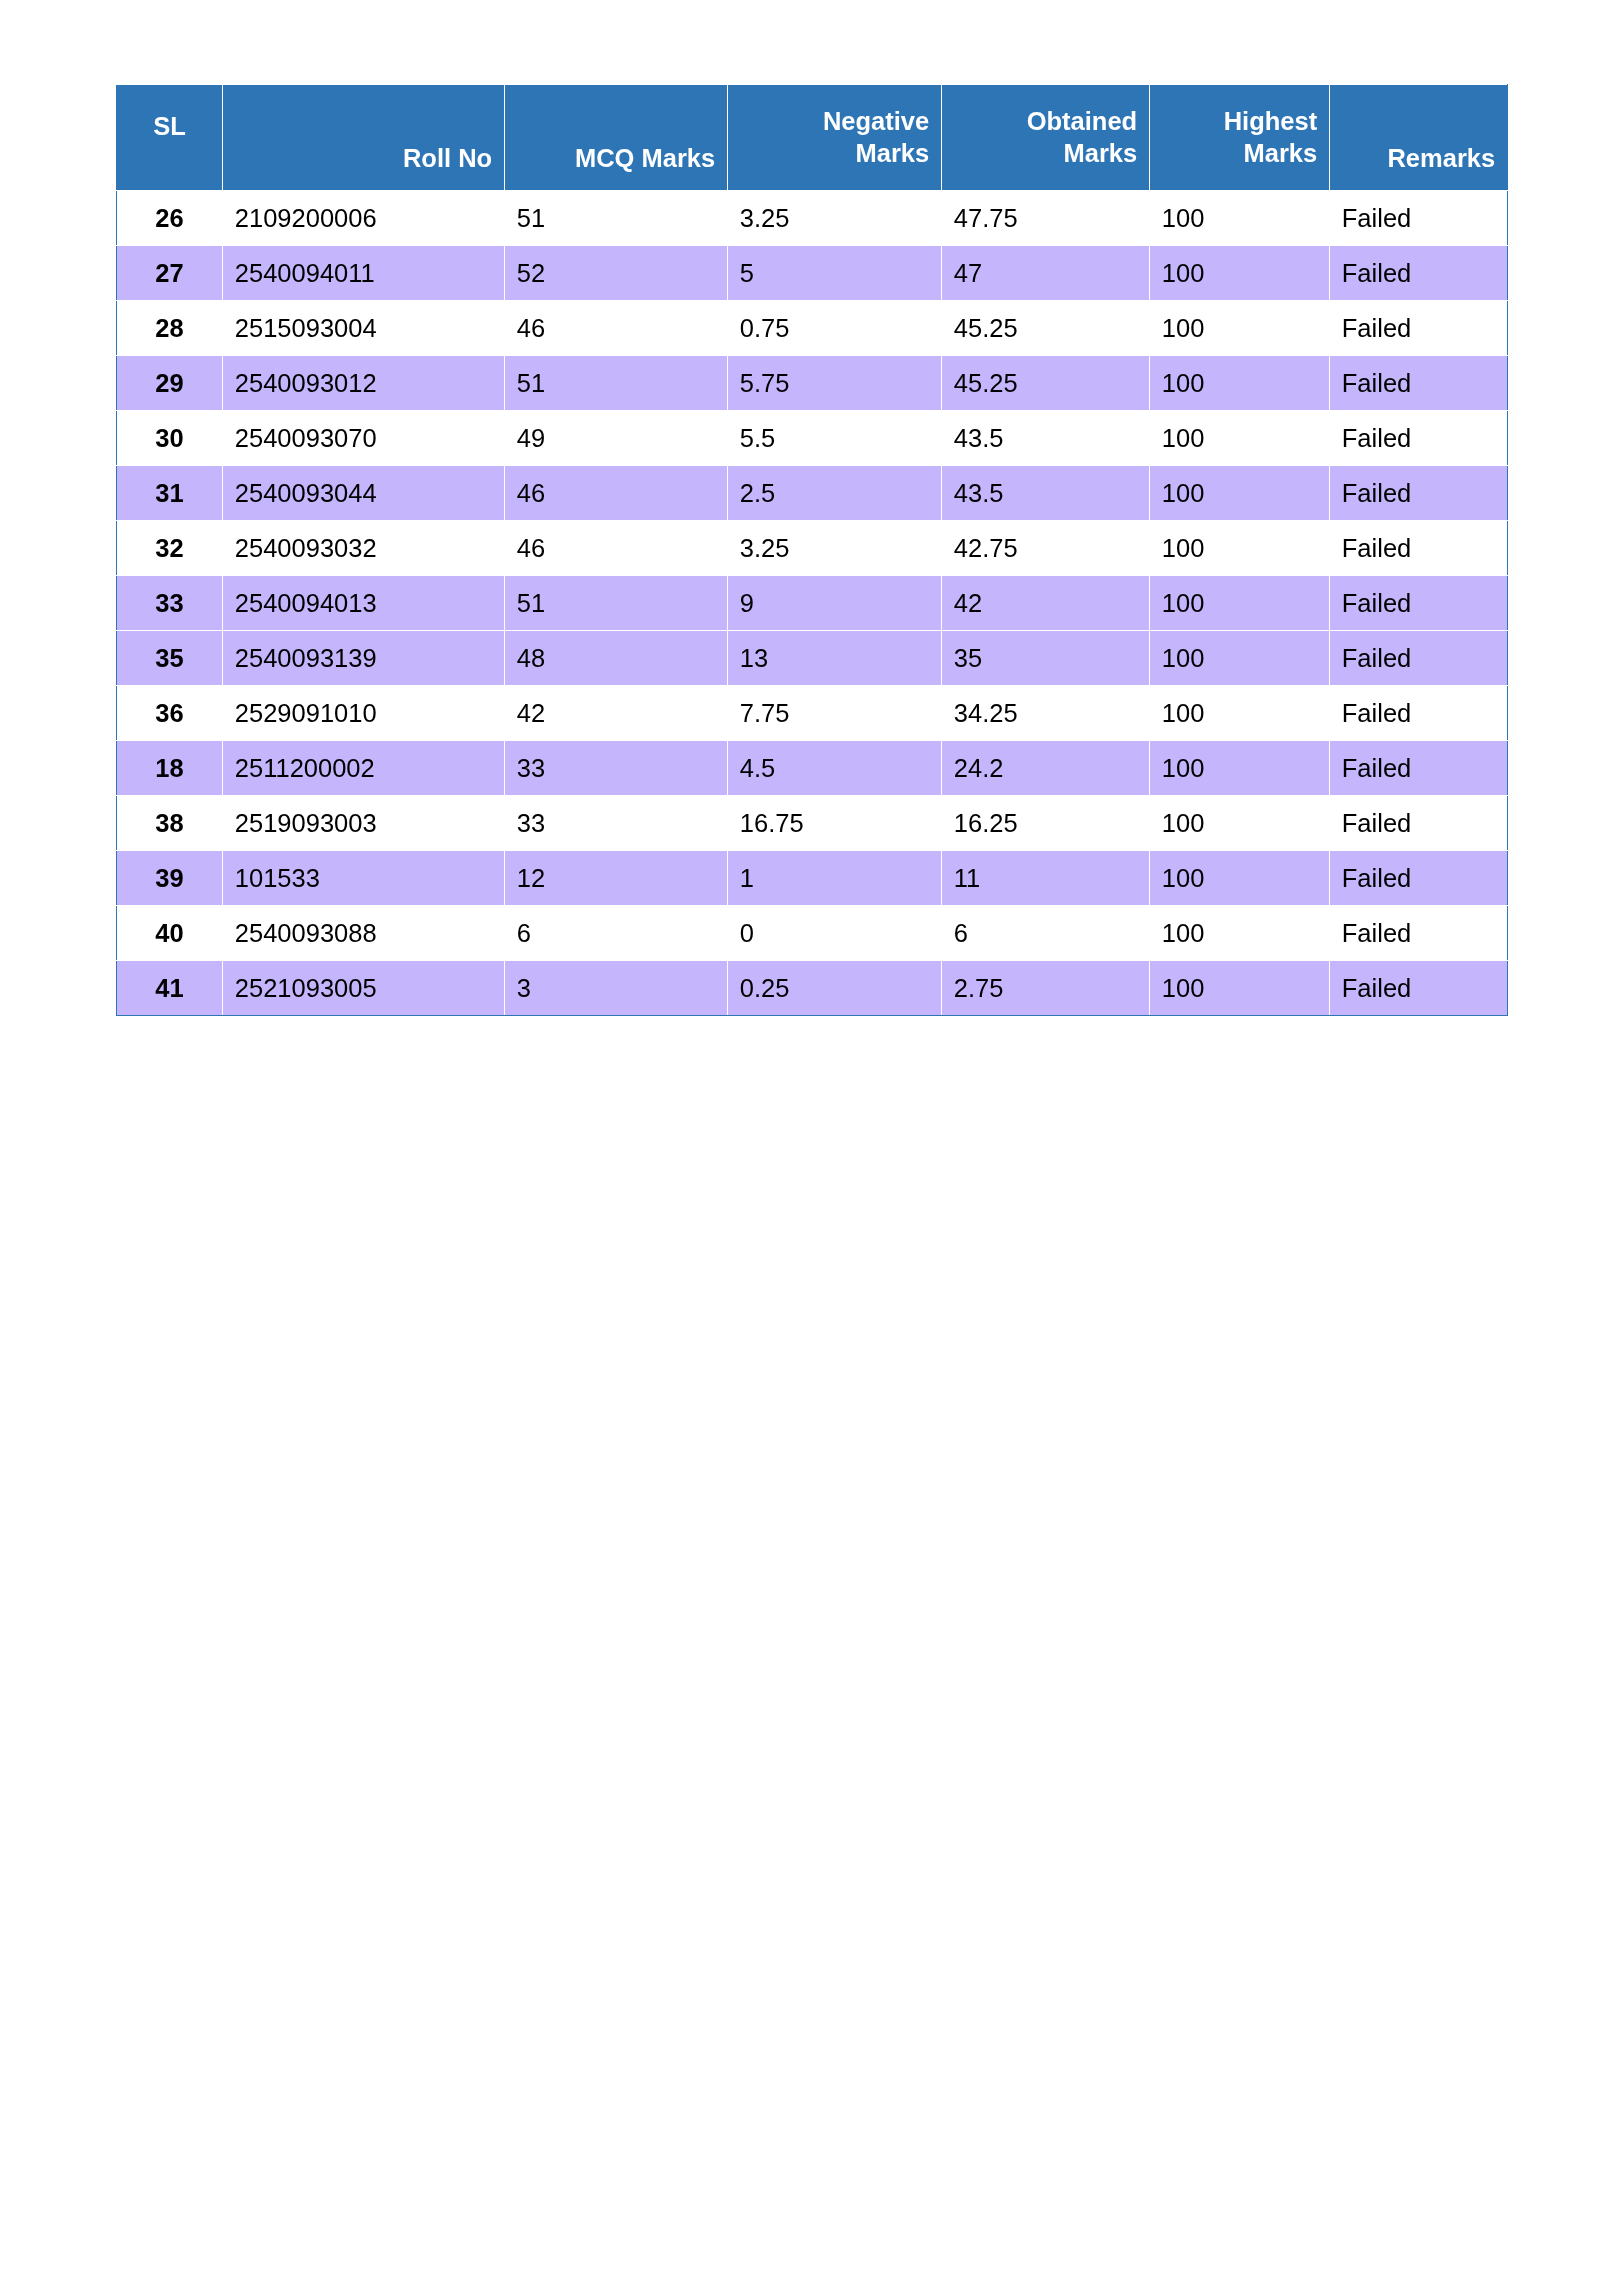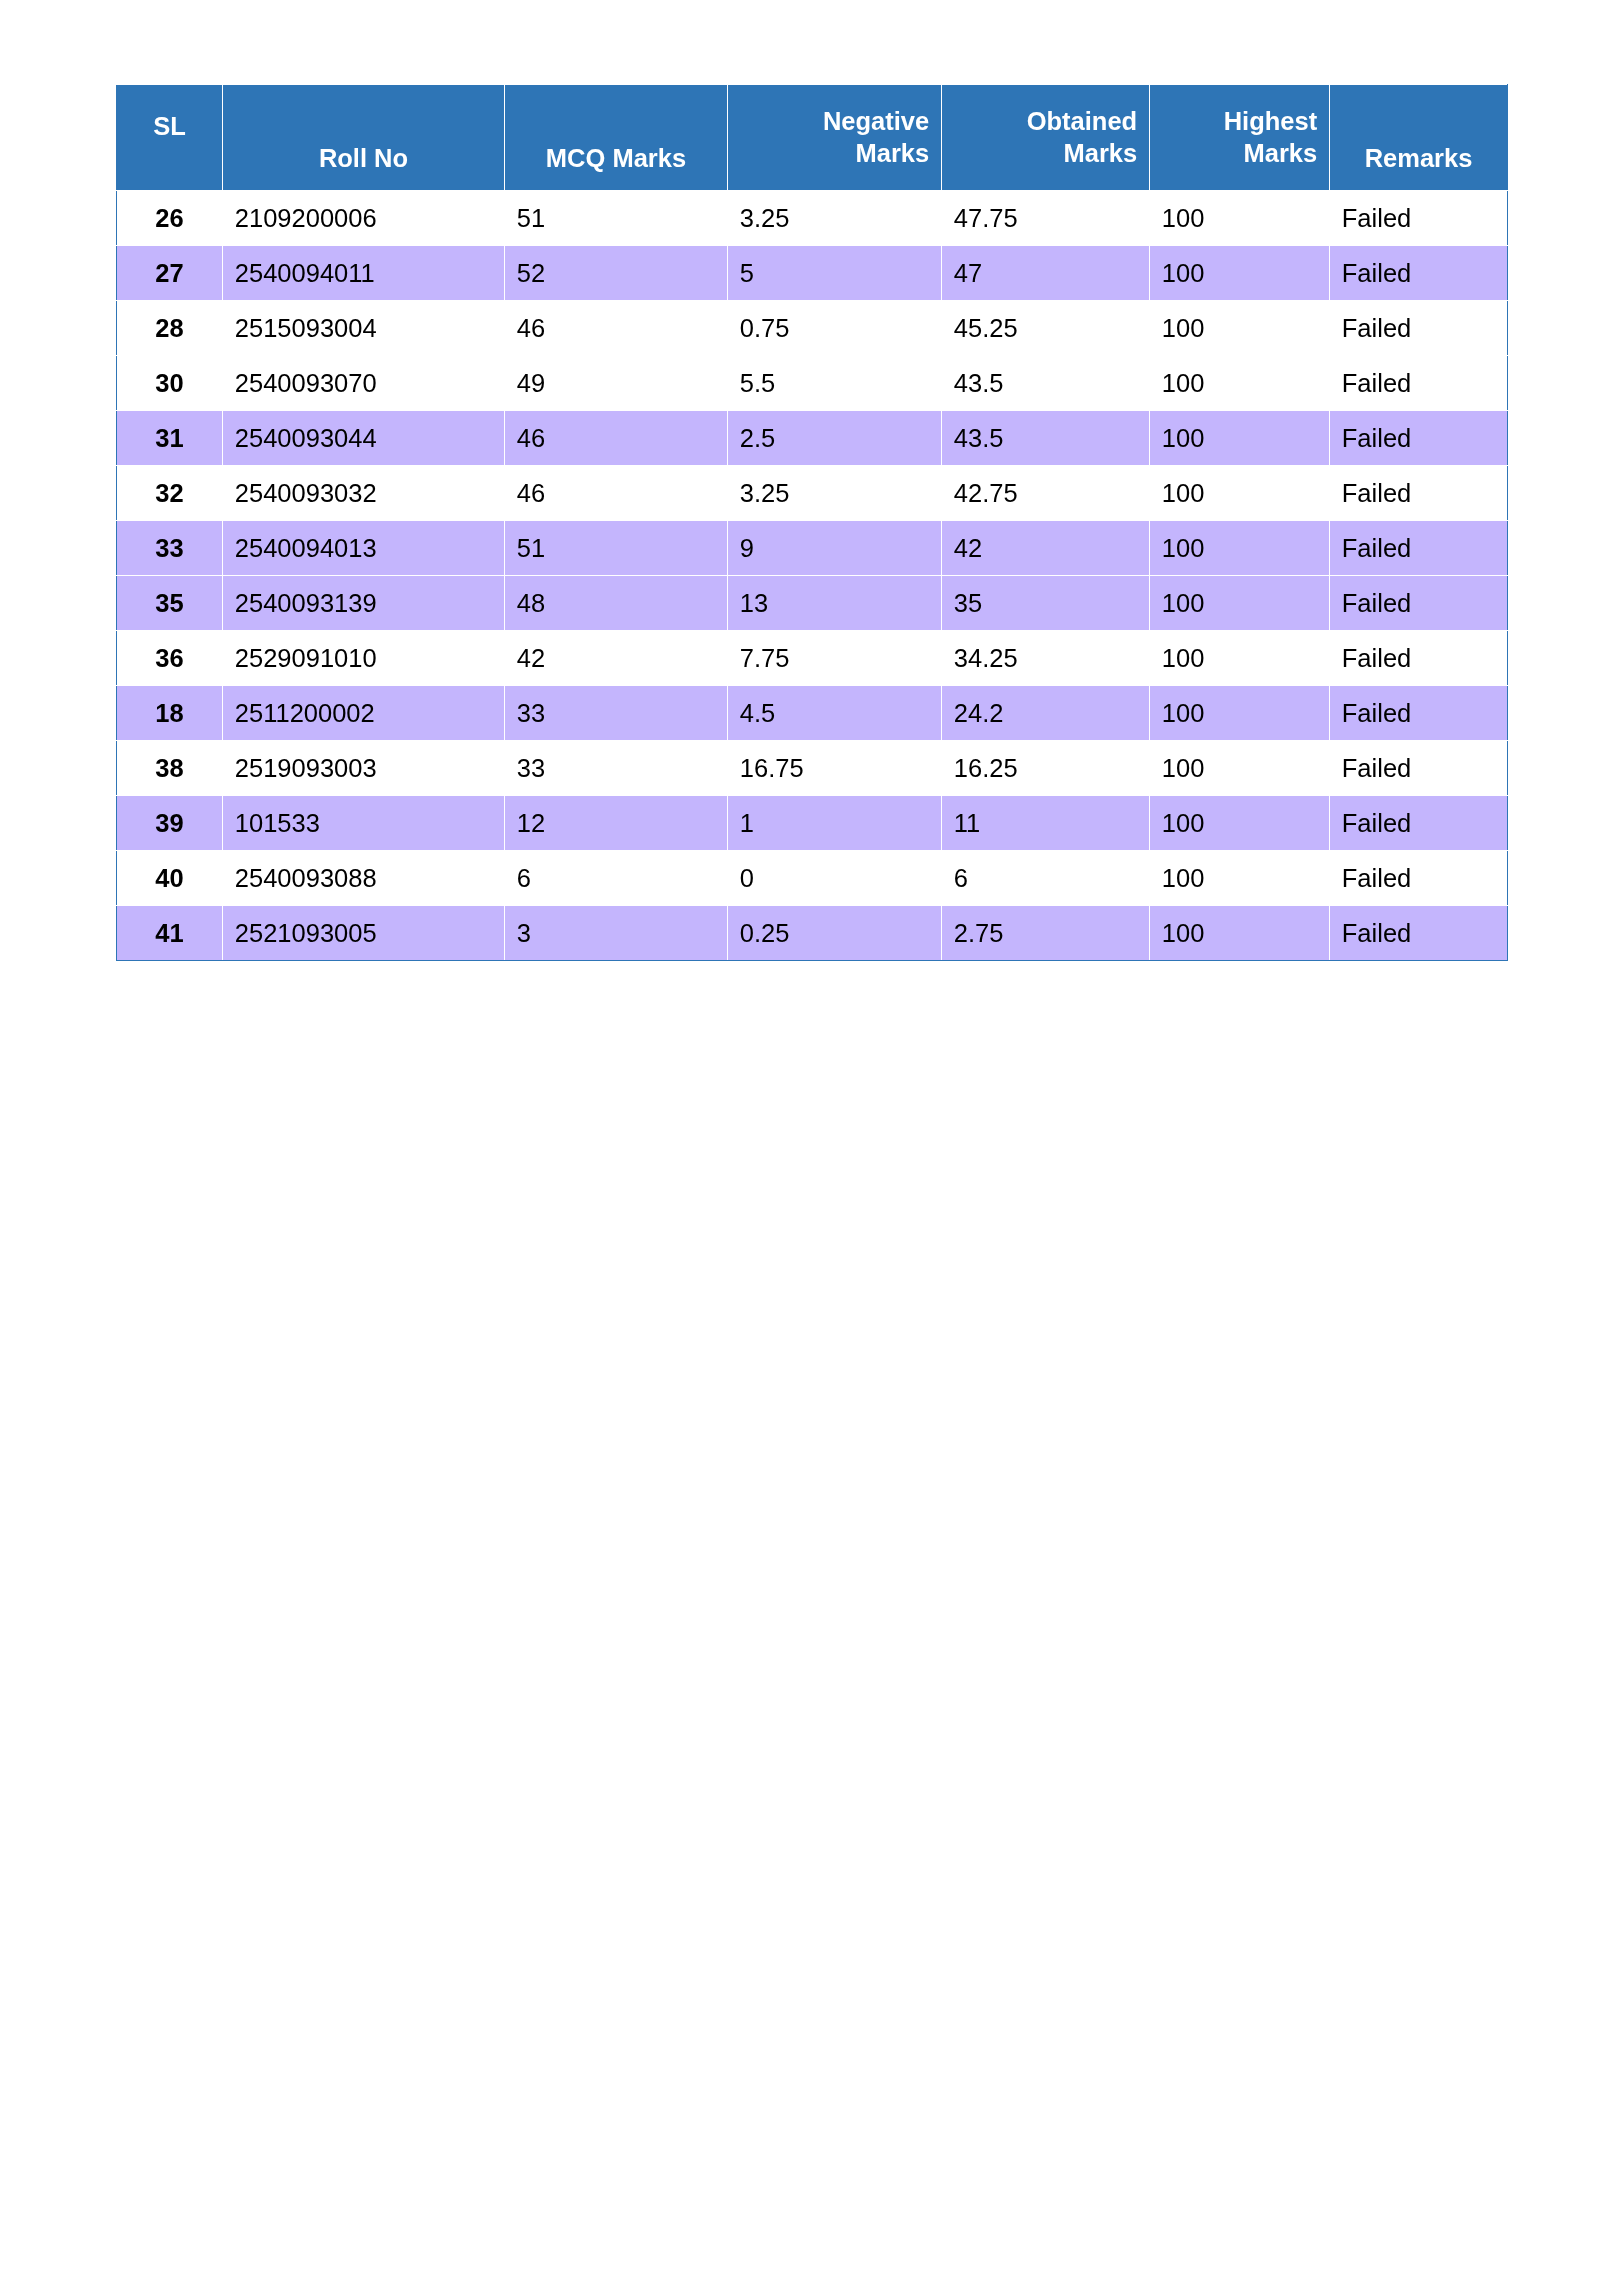--- a/index.html
+++ b/index.html
@@ -40,21 +40,21 @@
 
   table.results thead th {
     background: #2e75b6;
     color: #ffffff;
     font-size: 25.5px;
     font-weight: 600;
     padding: 9.8px 11.8px;
     border: 1px solid #ffffff;
     line-height: 1.22;
     vertical-align: middle;
-    text-align: center;
+    text-align: right;
     height: 106px;
     box-sizing: border-box;
   }
   table.results thead th.center {
     text-align: right;
   }
   table.results thead th.sl-head {
     text-align: center;
     vertical-align: top;
     padding-top: 25.5px;
@@ -154,20 +154,29 @@
           </tr>
           <tr class="odd">
             <td class="sl">28</td>
             <td>2515093004</td>
             <td>46</td>
             <td>0.75</td>
             <td>45.25</td>
             <td>100</td>
             <td>Failed</td>
           </tr>
+          <tr class="even">
+            <td class="sl">29</td>
+            <td>2540093012</td>
+            <td>51</td>
+            <td>5.75</td>
+            <td>45.25</td>
+            <td>100</td>
+            <td>Failed</td>
+          </tr>
           <tr class="odd">
             <td class="sl">30</td>
             <td>2540093070</td>
             <td>49</td>
             <td>5.5</td>
             <td>43.5</td>
             <td>100</td>
             <td>Failed</td>
           </tr>
           <tr class="even">

